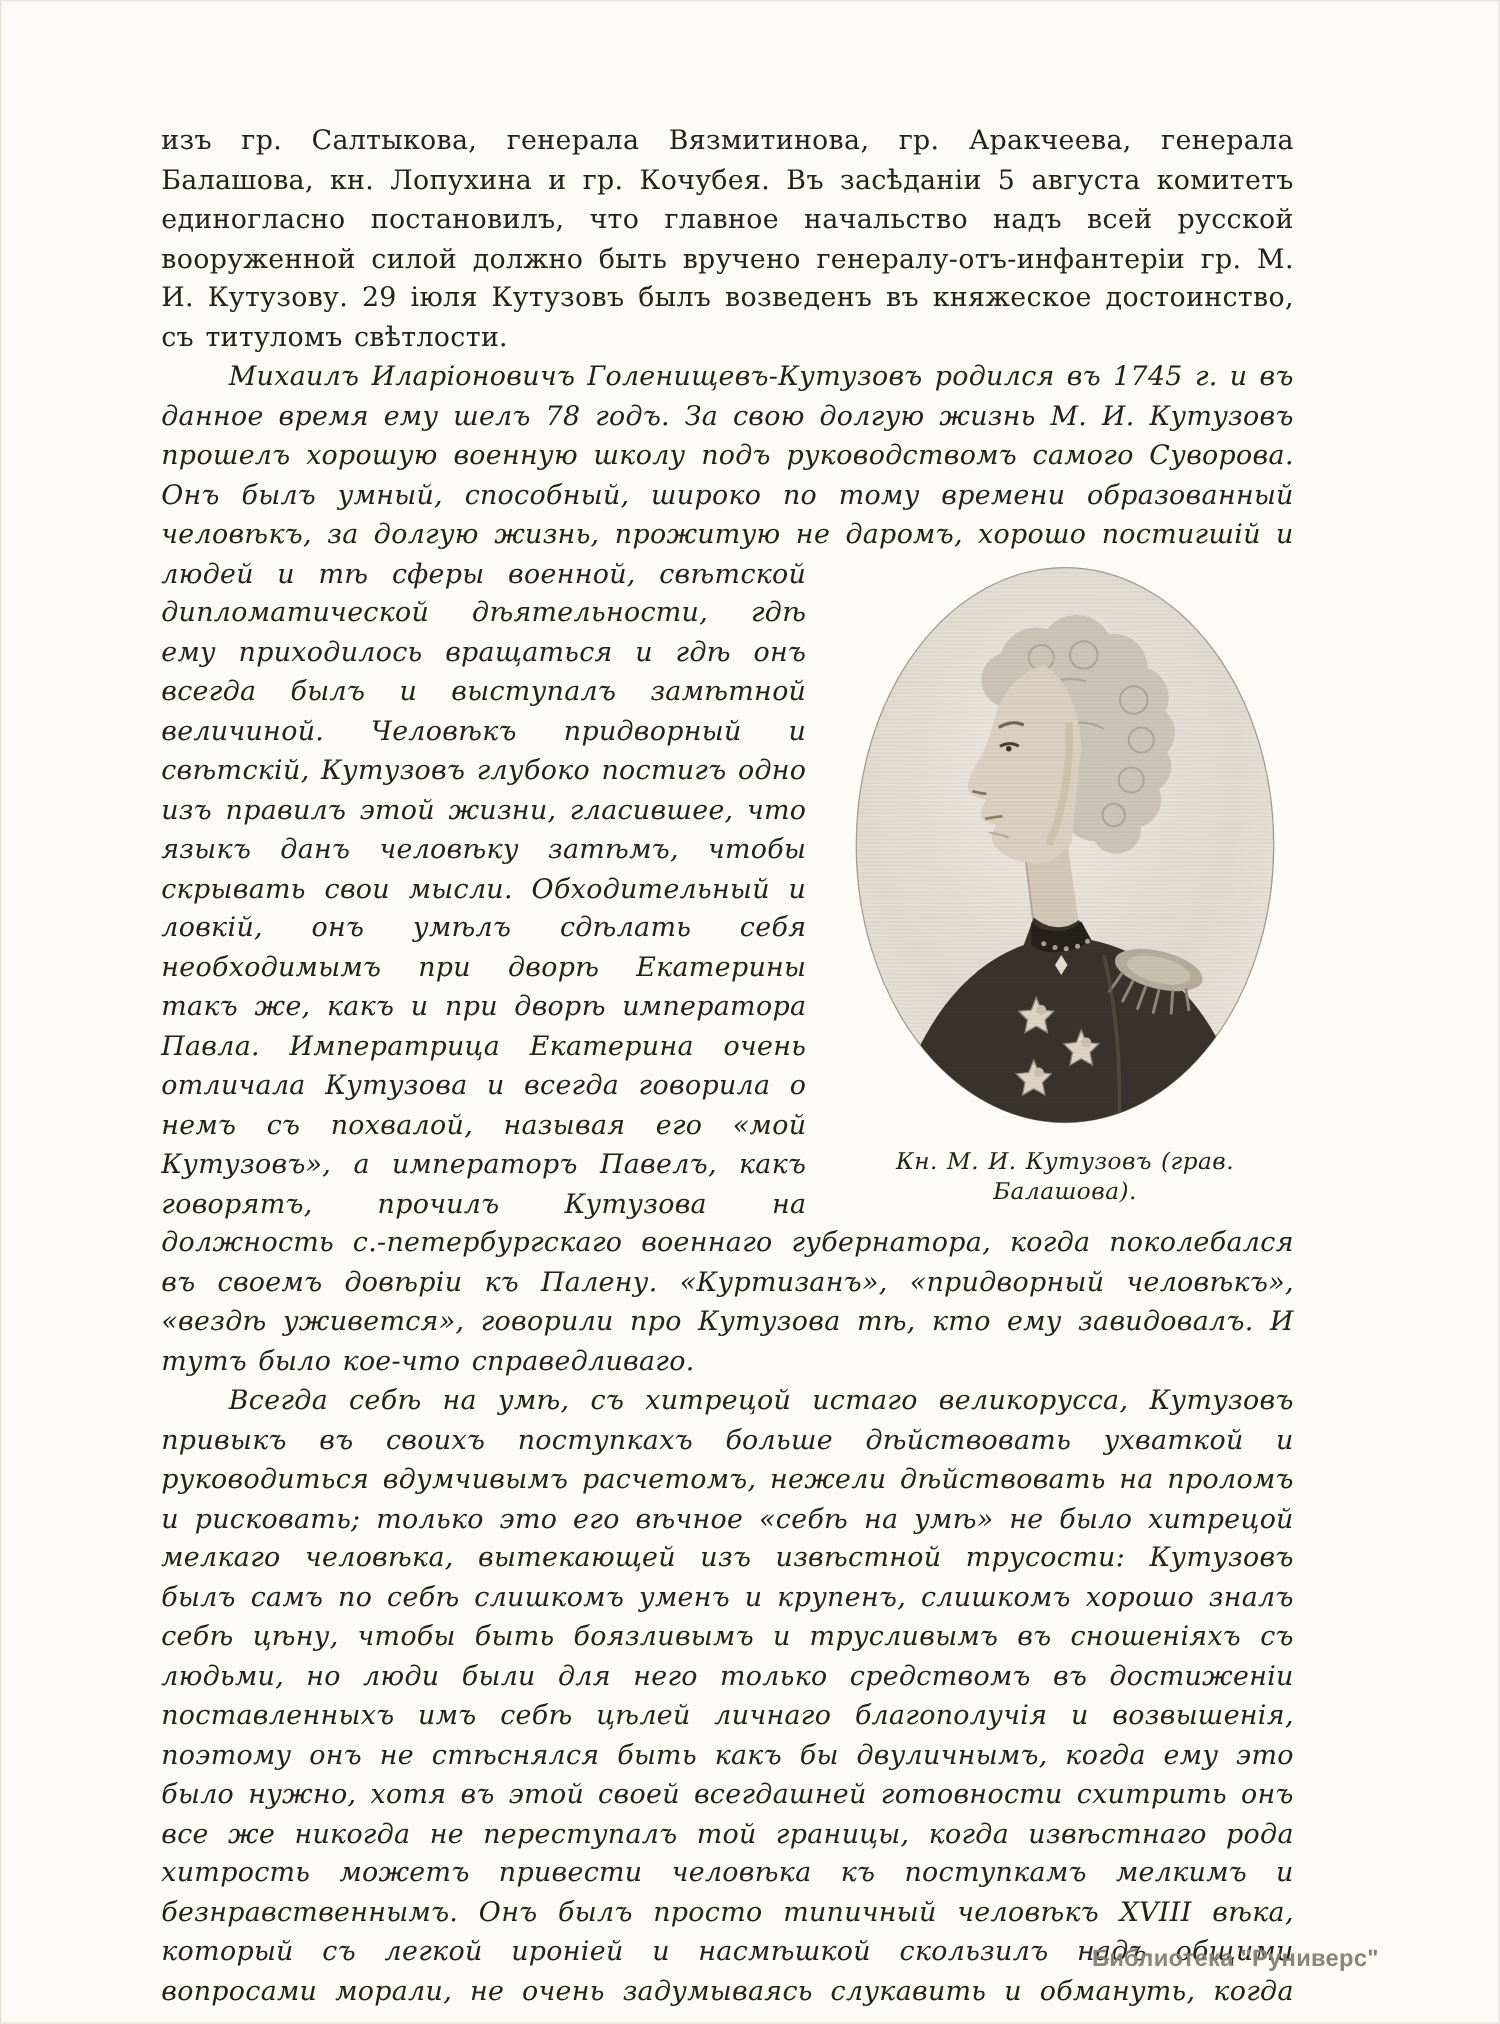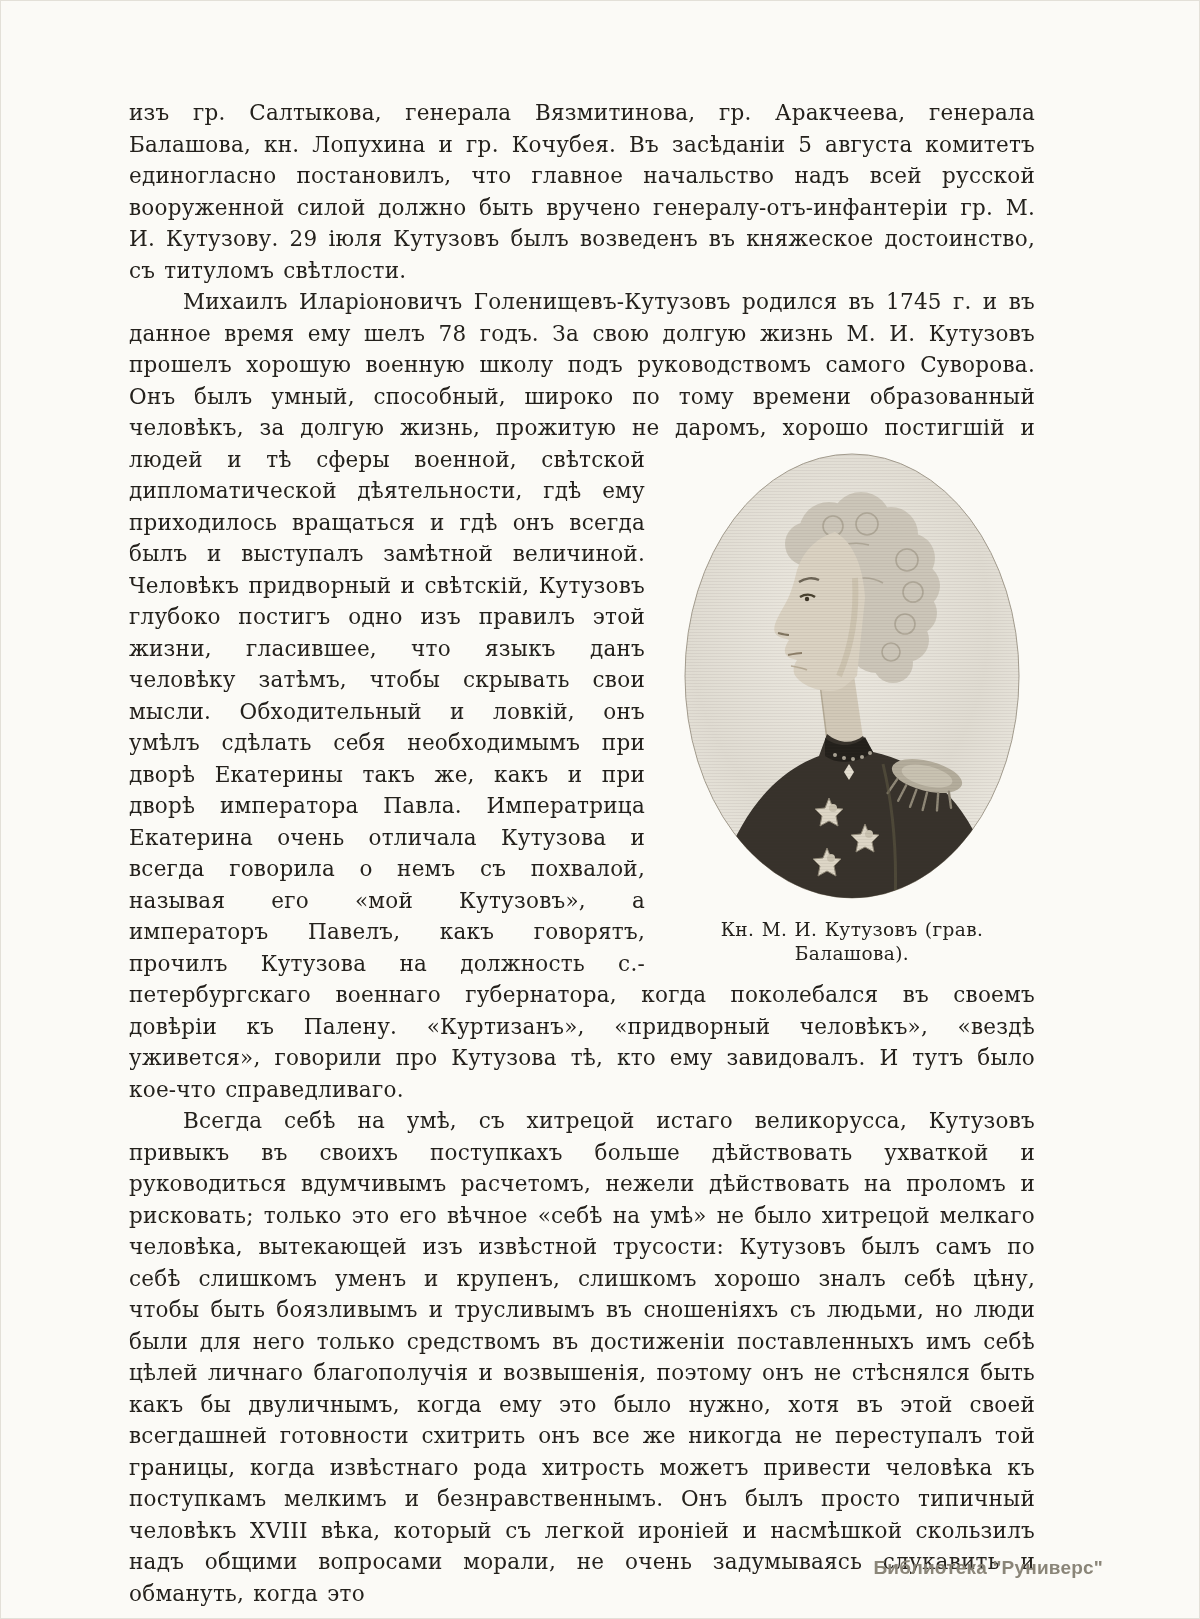--- a/index.html
+++ b/index.html
@@ -24,21 +24,21 @@
     left: 128px;
     top: 96px;
     width: 906px;
     font-size: 21.5px;
     line-height: 31.5px;
     text-align: justify;
     letter-spacing: 0.25px;
     word-spacing: 2px;
   }
   .para { margin: 0; }
-  .para.indent { text-indent: 54px; }
+  .para.indent { text-indent: 54px; font-style: italic; }
   .para.clearfloat { clear: both; }
   .figure {
     float: right;
     width: 366px;
     margin: 4px 0 10px 24px;
     text-indent: 0;
     text-align: center;
   }
   .figure svg { display: block; margin: 0 auto; }
   .caption {

